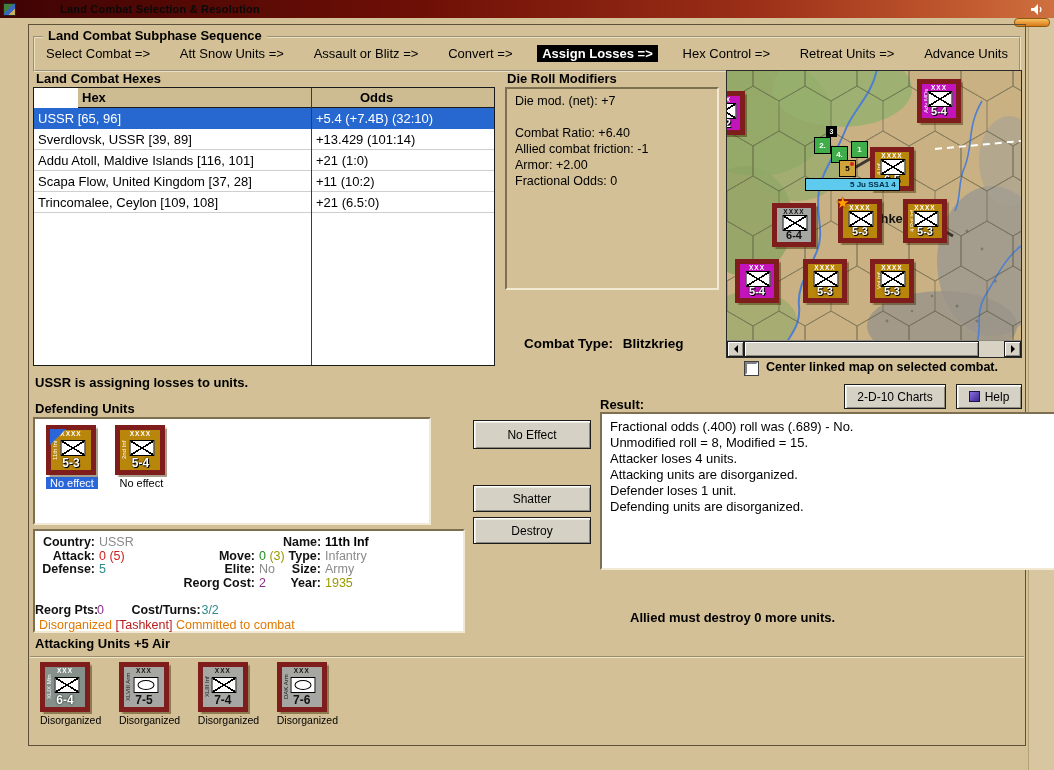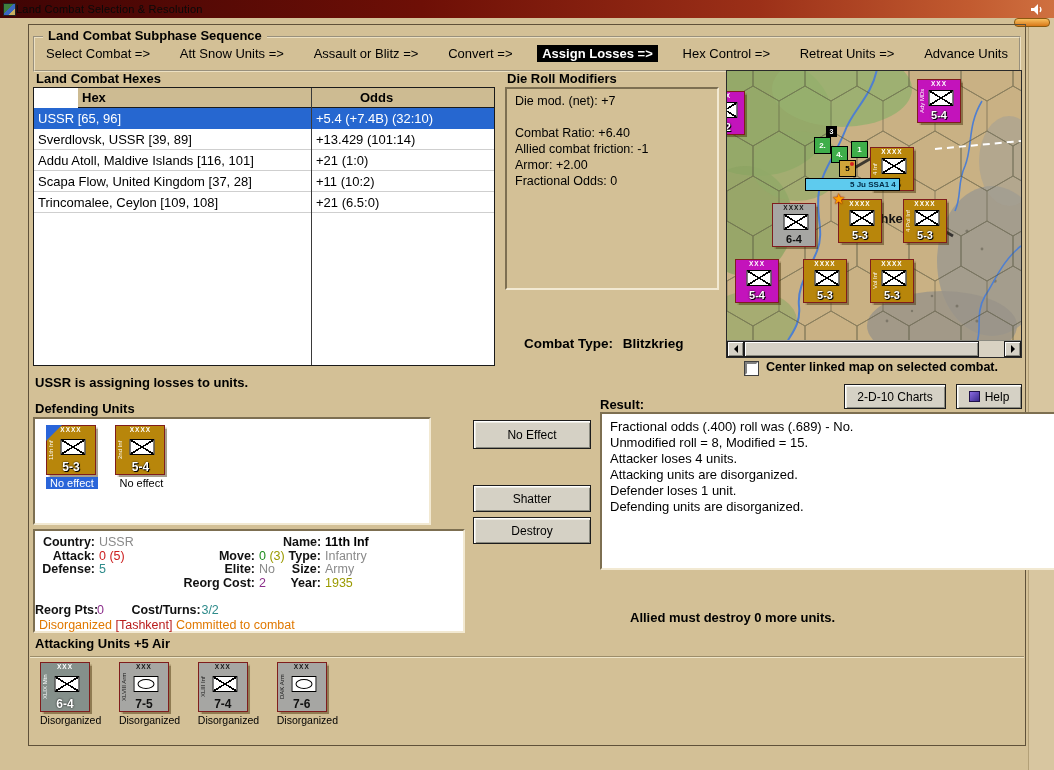--- a/index.html
+++ b/index.html
@@ -8,21 +8,21 @@
     width:1054px; height:770px; position:relative; overflow:hidden;
     background:#d3c096; font-family:"Liberation Sans", sans-serif; font-size:13px; color:#000;
   }
 
   
   #titlebar { position:absolute; left:0; top:0; width:1054px; height:18px;
     background:linear-gradient(90deg,#3f0404 0%,#6e0f06 40%,#9c3018 72%,#c25b30 92%,#cf7040 100%);
     display:flex; align-items:center; }
   #app-icon { width:13px; height:13px; margin-left:3px; border:1px solid #222;
     background:linear-gradient(135deg,#3f7f3f 0 45%,#3a66c0 45% 70%,#c8b060 70%); }
-  #win-title { font-size:11px; font-weight:normal; color:#0a0a0a; letter-spacing:.2px; }
+  #win-title { margin-left:44px; font-size:11px; font-weight:bold; color:#0a0a0a; letter-spacing:.2px; }
   #tb-controls { margin-left:auto; margin-right:10px; display:flex; gap:6px; align-items:center; }
   .tb-glyph { width:14px; height:11px; }
   #frame-orange { position:absolute; left:1014px; top:18px; width:36px; height:9px; border-radius:4px;
     background:linear-gradient(180deg,#f8c060,#d87818); border:1px solid #8a5a10; }
   #frame-right-line { position:absolute; left:1028px; top:18px; width:1px; height:752px; background:#b3a077; }
   #frame-right { position:absolute; left:1029px; top:18px; width:25px; height:752px; background:#d8c6a0; }
 
   
   #client-border { position:absolute; left:28px; top:24px; width:998px; height:722px;
     border:1px solid #5f5139; pointer-events:none; }
@@ -87,21 +87,21 @@
   #center-cb-label { position:absolute; left:766px; top:360px; font-weight:bold; font-size:12.5px; }
 
   
   .btn { position:absolute; background:#d5d1c5; border:1px solid #1c1c1c;
     box-shadow:inset 1px 1px 0 #fff, inset 2px 2px 0 #ecebe2, inset -1px -1px 0 #8a8a80;
     display:flex; align-items:center; justify-content:center; font-size:12px; cursor:pointer; }
   .help-ico { width:11px; height:11px; margin-right:5px; border:1px solid #20124a;
     background:linear-gradient(135deg,#8a6ae0,#3b2b8c); }
 
   
-  .counter { position:relative; width:50px; height:50px; background:#b8860b; border:1px solid #7f1d1d;
+  .counter { position:relative; width:50px; height:50px; background:#b8860b; border:5px solid #7f1d1d;
     box-shadow:1.5px 1.5px 1px rgba(60,40,0,.45); flex:none; }
   .map-units .counter { width:44px; height:44px; }
   .counter.mag { background:#c313bb; }
   .counter.gray { background:#a6a6a3; }
   .counter.dark { background:#85908b; }
   .c-size { position:absolute; top:0; left:0; right:0; text-align:center; font-size:6.5px; font-weight:bold;
     color:#fff; letter-spacing:1px; line-height:8px; }
   .c-name { position:absolute; left:0; top:3px; bottom:3px; width:8px; writing-mode:vertical-rl;
     transform:rotate(180deg); font-size:6px; color:#fff; line-height:8px; text-align:center; white-space:nowrap; overflow:hidden; }
   .counter.gray .c-size, .counter.gray .c-name { color:#141414; }

